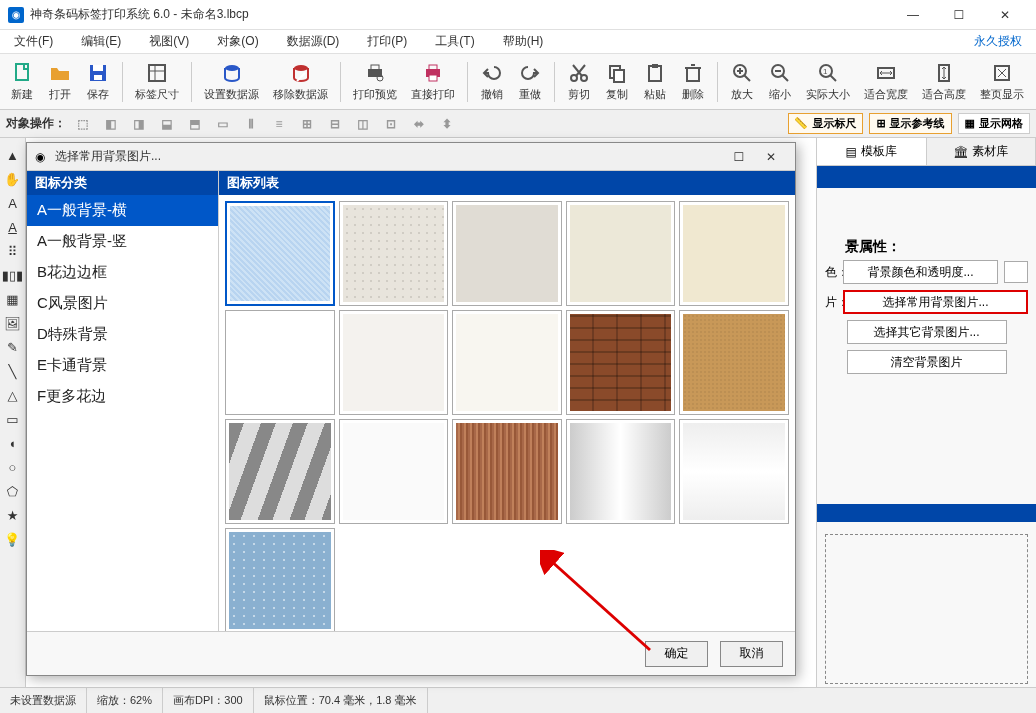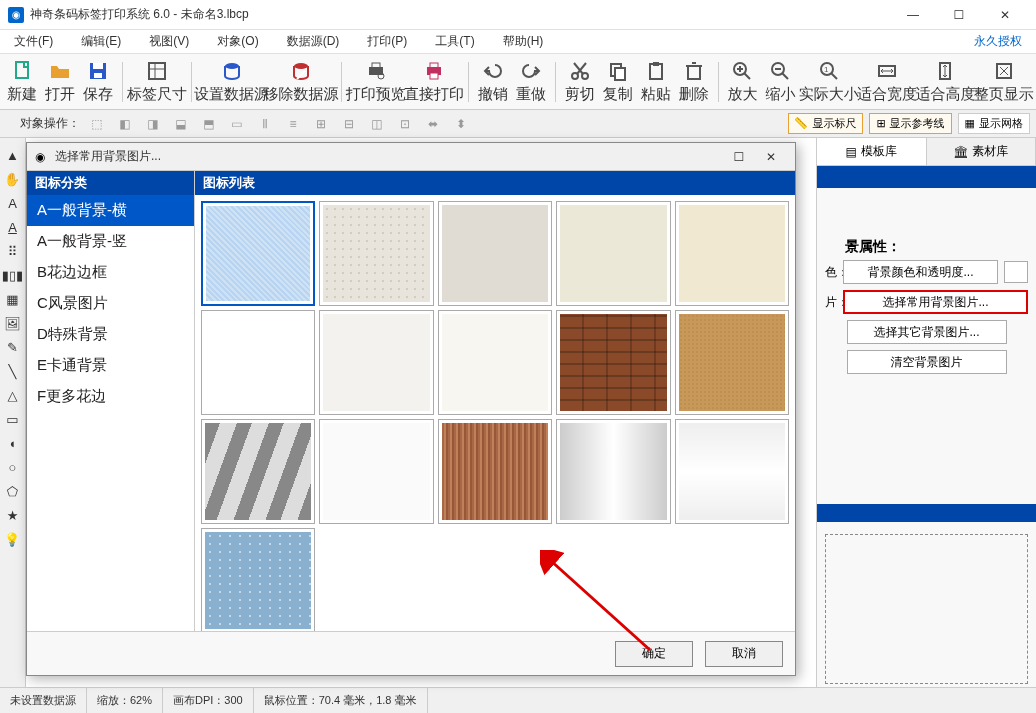--- a/index.html
+++ b/index.html
@@ -12,24 +12,24 @@
 .win-btn { width: 46px; height: 30px; display: flex; align-items: center; justify-content: center; color: #333; }
 
 .menubar { height: 24px; display: flex; align-items: center; padding: 0 6px; border-bottom: 1px solid #e0e0e0; }
 .menu-item { padding: 2px 8px; font-size: 12px; color: #333; }
 .menu-spacer { flex: 1; }
 .license { color: #0066cc; padding: 2px 8px; }
 
 .toolbar-main { height: 56px; background: #f8f8f8; border-bottom: 1px solid #ccc; display: flex; align-items: center; padding: 2px 4px; gap: 2px; }
 .tool-btn { display: flex; flex-direction: column; align-items: center; justify-content: center; padding: 2px 6px; min-width: 36px; }
 .tool-btn .ic { width: 24px; height: 24px; display: flex; align-items: center; justify-content: center; margin-bottom: 2px; }
-.tool-btn .lbl { font-size: 15px; color: #333; white-space: nowrap; }
+.tool-btn .lbl { font-size: 11px; color: #333; white-space: nowrap; }
 .tool-sep { width: 1px; height: 40px; background: #ccc; margin: 0 4px; }
 
-.toolbar-secondary { height: 28px; background: #f0f0f0; border-bottom: 1px solid #ccc; display: flex; align-items: center; padding: 0 20px; position: relative; }
+.toolbar-secondary { height: 28px; background: #f0f0f0; border-bottom: 1px solid #ccc; display: flex; align-items: center; padding: 0 6px; position: relative; font-weight: bold; }
 .ts-label { font-size: 12px; color: #333; margin-right: 8px; }
 .ts-icons { display: flex; gap: 10px; color: #999; }
 .ts-icons span { width: 18px; height: 18px; display: flex; align-items: center; justify-content: center; }
 .ts-right { position: absolute; right: 6px; display: flex; gap: 6px; align-items: center; }
 .ts-toggle { display: flex; align-items: center; padding: 2px 6px; border: 1px solid #ccc; background: #fff; gap: 4px; font-size: 11px; }
 .ts-toggle.active { border-color: #e8a030; background: #fffaf0; }
 
 .left-strip { position: absolute; left: 0; top: 138px; width: 26px; bottom: 26px; background: #f0f0f0; border-right: 1px solid #ccc; display: flex; flex-direction: column; align-items: center; gap: 6px; padding-top: 8px; }
 .ls-icon { width: 18px; height: 18px; display: flex; align-items: center; justify-content: center; color: #333; font-size: 13px; }
 
@@ -52,34 +52,34 @@
 
 .modal-overlay { position: absolute; left: 26px; top: 142px; width: 770px; height: 534px; }
 .modal { width: 770px; height: 534px; background: #fff; border: 1px solid #888; box-shadow: 3px 3px 12px rgba(0,0,0,.3); display: flex; flex-direction: column; }
 .modal-title { height: 28px; display: flex; align-items: center; padding: 0 8px; background: #f0f0f0; border-bottom: 1px solid #ccc; }
 .modal-title .app-icon { width: 14px; height: 14px; }
 .modal-title-text { flex: 1; font-size: 12px; color: #333; margin-left: 6px; }
 .modal-win { display: flex; }
 .modal-win .win-btn { width: 32px; height: 24px; }
 
 .modal-body { flex: 1; display: flex; overflow: hidden; }
-.cat-panel { width: 168px; border-right: 1px solid #ccc; display: flex; flex-direction: column; }
+.cat-panel { width: 192px; border-right: 1px solid #ccc; display: flex; flex-direction: column; }
 .panel-head { height: 24px; background: #0046a8; color: #fff; font-size: 13px; display: flex; align-items: center; padding: 0 8px; font-weight: bold; }
 .cat-list { flex: 1; overflow: auto; }
 .cat-item { padding: 6px 10px; font-size: 15px; color: #222; }
 .cat-item.selected { background: #0057c8; color: #fff; }
 
 .thumb-panel { flex: 1; display: flex; flex-direction: column; }
 .thumb-grid { flex: 1; padding: 6px; display: grid; grid-template-columns: repeat(5, 1fr); grid-auto-rows: 105px; gap: 4px; overflow: auto; align-content: start; }
 .thumb { border: 1px solid #aaa; background: #fff; padding: 3px; display: flex; }
 .thumb.selected { border: 2px solid #0057c8; }
 .thumb-inner { flex: 1; }
 
 .modal-footer { height: 44px; border-top: 1px solid #ccc; display: flex; align-items: center; justify-content: flex-end; padding: 0 12px; gap: 12px; background: #f8f8f8; }
-.modal-footer button { width: 78px; height: 26px; border: 1px solid #888; background: #f0f0f0; font-size: 12px; font-family: Liberation Serif, serif; }
+.modal-footer button { width: 63px; height: 26px; border: 1px solid #888; background: #f0f0f0; font-size: 12px; font-family: Liberation Serif, serif; }
 
 .arrow { position: absolute; left: 540px; top: 550px; pointer-events: none; }
 
 
 .tx1 { background: repeating-linear-gradient(45deg,#b8d4f0 0 2px,#cde2f5 2px 4px); }
 .tx2 { background: #e8e4dc; background-image: radial-gradient(#d0ccc4 1px, transparent 1px); background-size: 8px 8px; }
 .tx3 { background: #e0dcd4; }
 .tx4 { background: #ece8d8; }
 .tx5 { background: #f0e8d0; }
 .tx6 { background: #f0eee8 repeating-linear-gradient(90deg,#e0ded8 0 1px,transparent 1px 20px), repeating-linear-gradient(0deg,#e0ded8 0 1px,transparent 1px 8px); }

